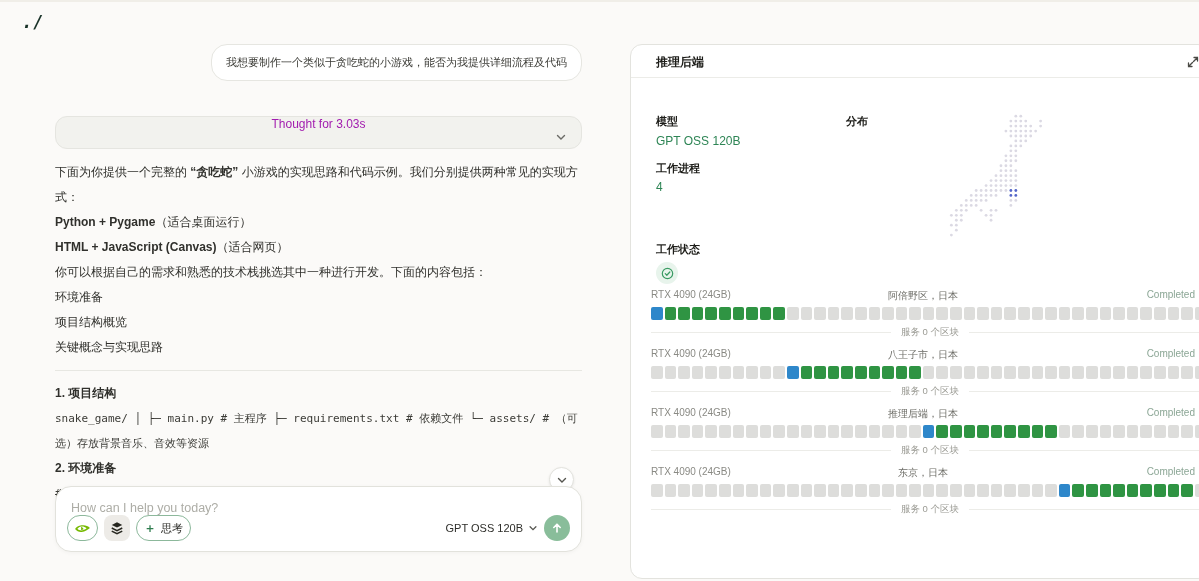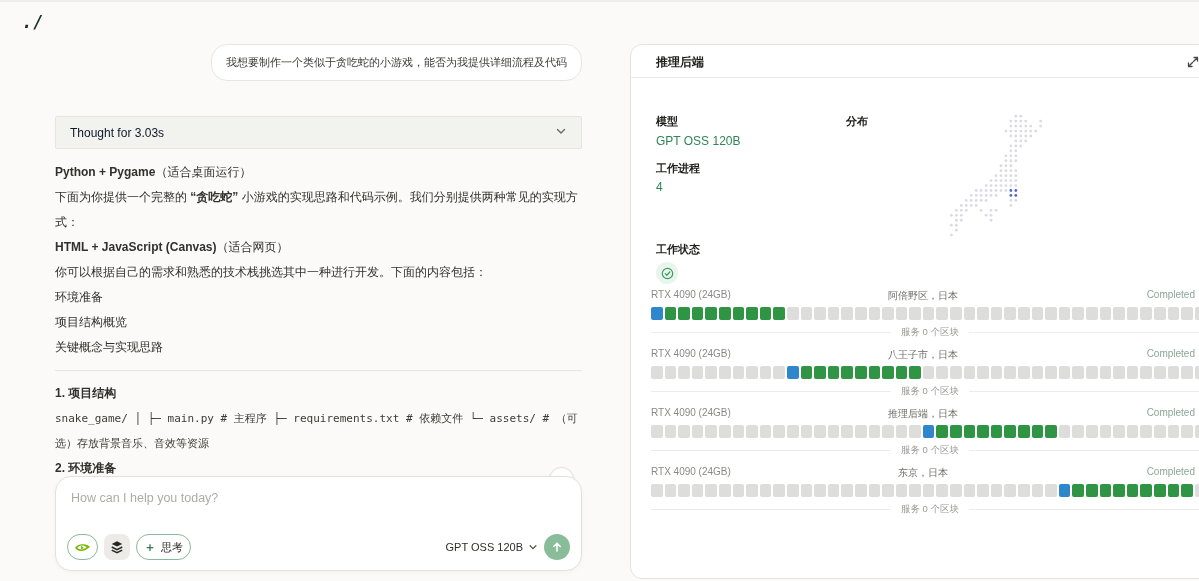--- a/index.html
+++ b/index.html
@@ -15,38 +15,38 @@
 
   
   .chat { position:absolute; left:55px; top:42px; width:527px; height:537px; }
   .bubble {
     position:absolute; top:0; right:0; max-width:440px;
     background:#fff; border:1px solid #e6e6e1; border-radius:16px;
     padding:9px 14px; font-size:11px; line-height:1.5; color:#3a3a35;
   }
   .thought {
     position:absolute; top:72px; left:0; right:0; height:33px;
-    background:#f2f2ee; border:1px solid #e5e5e0; border-radius:2px;
+    background:#f2f2ee; border:1px solid #e5e5e0; border-radius:12px;
     display:flex; align-items:center; padding:0 14px;
-    font-size:12px; color:#0f172a;
+    font-size:12px; color:#a21caf;flex-direction:column;
   }
   .thought .chev { margin-left:auto; }
   .msg { position:absolute; top:116px; left:0; right:0; }
   .msg p { font-size:12px; line-height:25px; color:#30302c; }
   .msg .b { font-weight:bold; }
   .msg .m { font-family:"DejaVu Sans Mono","Liberation Mono",monospace; font-size:11px; color:#3b3b36; }
   .msg-divider { border-top:1px solid #e7e7e2; margin:10px 0; }
   .scroll-btn {
     position:absolute; top:423px; right:8px; width:25px; height:25px;
     background:#fff; border:1px solid #e2e2dd; border-radius:50%;
     display:flex; align-items:center; justify-content:center;
     box-shadow:0 1px 3px rgba(0,0,0,.08); cursor:pointer;
   }
   .input-card {
-    position:absolute; top:432px; left:0; right:0; height:95px;
+    position:absolute; top:442px; left:0; right:0; height:66px;
     background:#fff; border:1px solid #e2e2dc; border-radius:16px;
     box-shadow:0 1px 4px rgba(0,0,0,.04);
   }
   .placeholder { position:absolute; top:14px; left:15px; font-size:12.5px; color:#adada6; }
   .toolbar { position:absolute; left:11px; right:11px; bottom:10px; display:flex; align-items:center; gap:6px; }
   .pill {
     height:26px; display:flex; align-items:center; gap:5px; padding:0 7px;
     border:1px solid #8cb89b; border-radius:14px; background:#fff; cursor:pointer;
   }
   .sq-btn {
@@ -104,22 +104,22 @@
   <div class="thought">
     <span>Thought for 3.03s</span>
     <span class="chev">
       <svg width="12" height="12" viewBox="0 0 12 12">
           <path d="M2.5 4.5 L6 8 L9.5 4.5" fill="none" stroke="#6b6b66" stroke-width="1.4" stroke-linecap="round"></path>
         </svg>
     </span>
   </div>
 
   <div class="msg">
+      <p><span>下面为你提供一个完整的 </span><span class="b">“贪吃蛇”</span><span> 小游戏的实现思路和代码示例。我们分别提供两种常见的实现方式：</span></p>
       <p><span class="b">Python + Pygame</span><span>（适合桌面运行）</span></p>
-      <p><span>下面为你提供一个完整的 </span><span class="b">“贪吃蛇”</span><span> 小游戏的实现思路和代码示例。我们分别提供两种常见的实现方式：</span></p>
       <p><span class="b">HTML + JavaScript (Canvas)</span><span>（适合网页）</span></p>
       <p><span>你可以根据自己的需求和熟悉的技术栈挑选其中一种进行开发。下面的内容包括：</span></p>
       <p><span>环境准备</span></p>
       <p><span>项目结构概览</span></p>
       <p><span>关键概念与实现思路</span></p>
       <div class="msg-divider"></div>
       <p><span class="b">1. 项目结构</span></p>
       <p><span class="m">snake_game/ │ ├─ main.py # 主程序 ├─ requirements.txt # 依赖文件 └─ assets/ # （可选）存放背景音乐、音效等资源</span></p>
       <p><span class="b">2. 环境准备</span></p>
       <p><span class="m"># 创建虚拟环境（可选） python -m venv venv source venv/bin/activate # Windows: venv\Scripts\activate # 安装依赖 pip install pygame</span></p>

